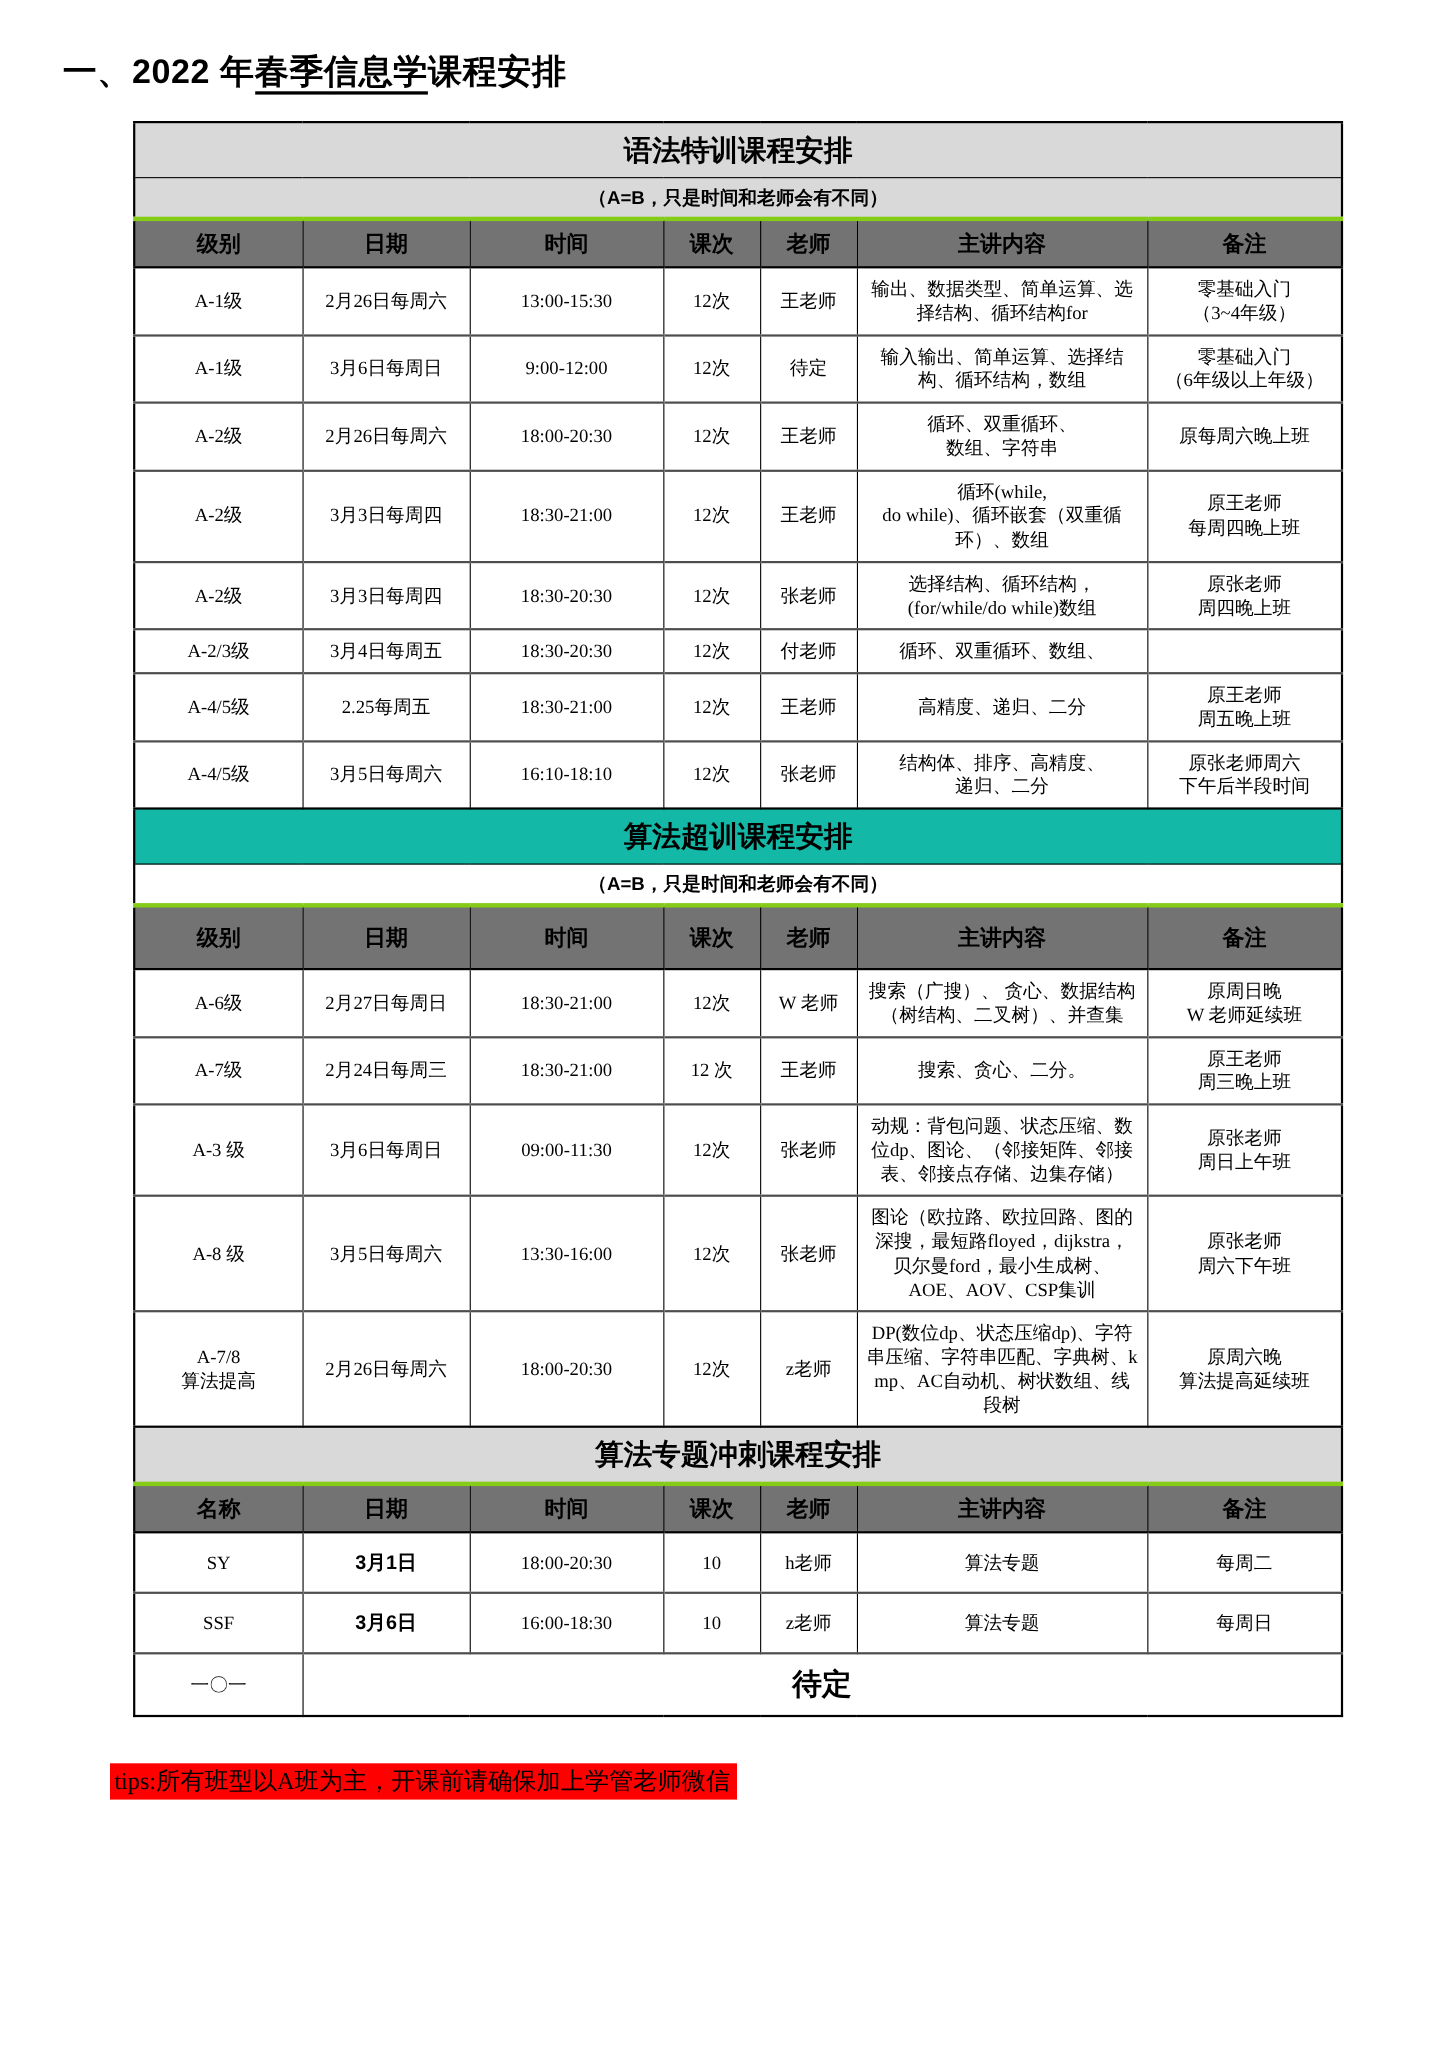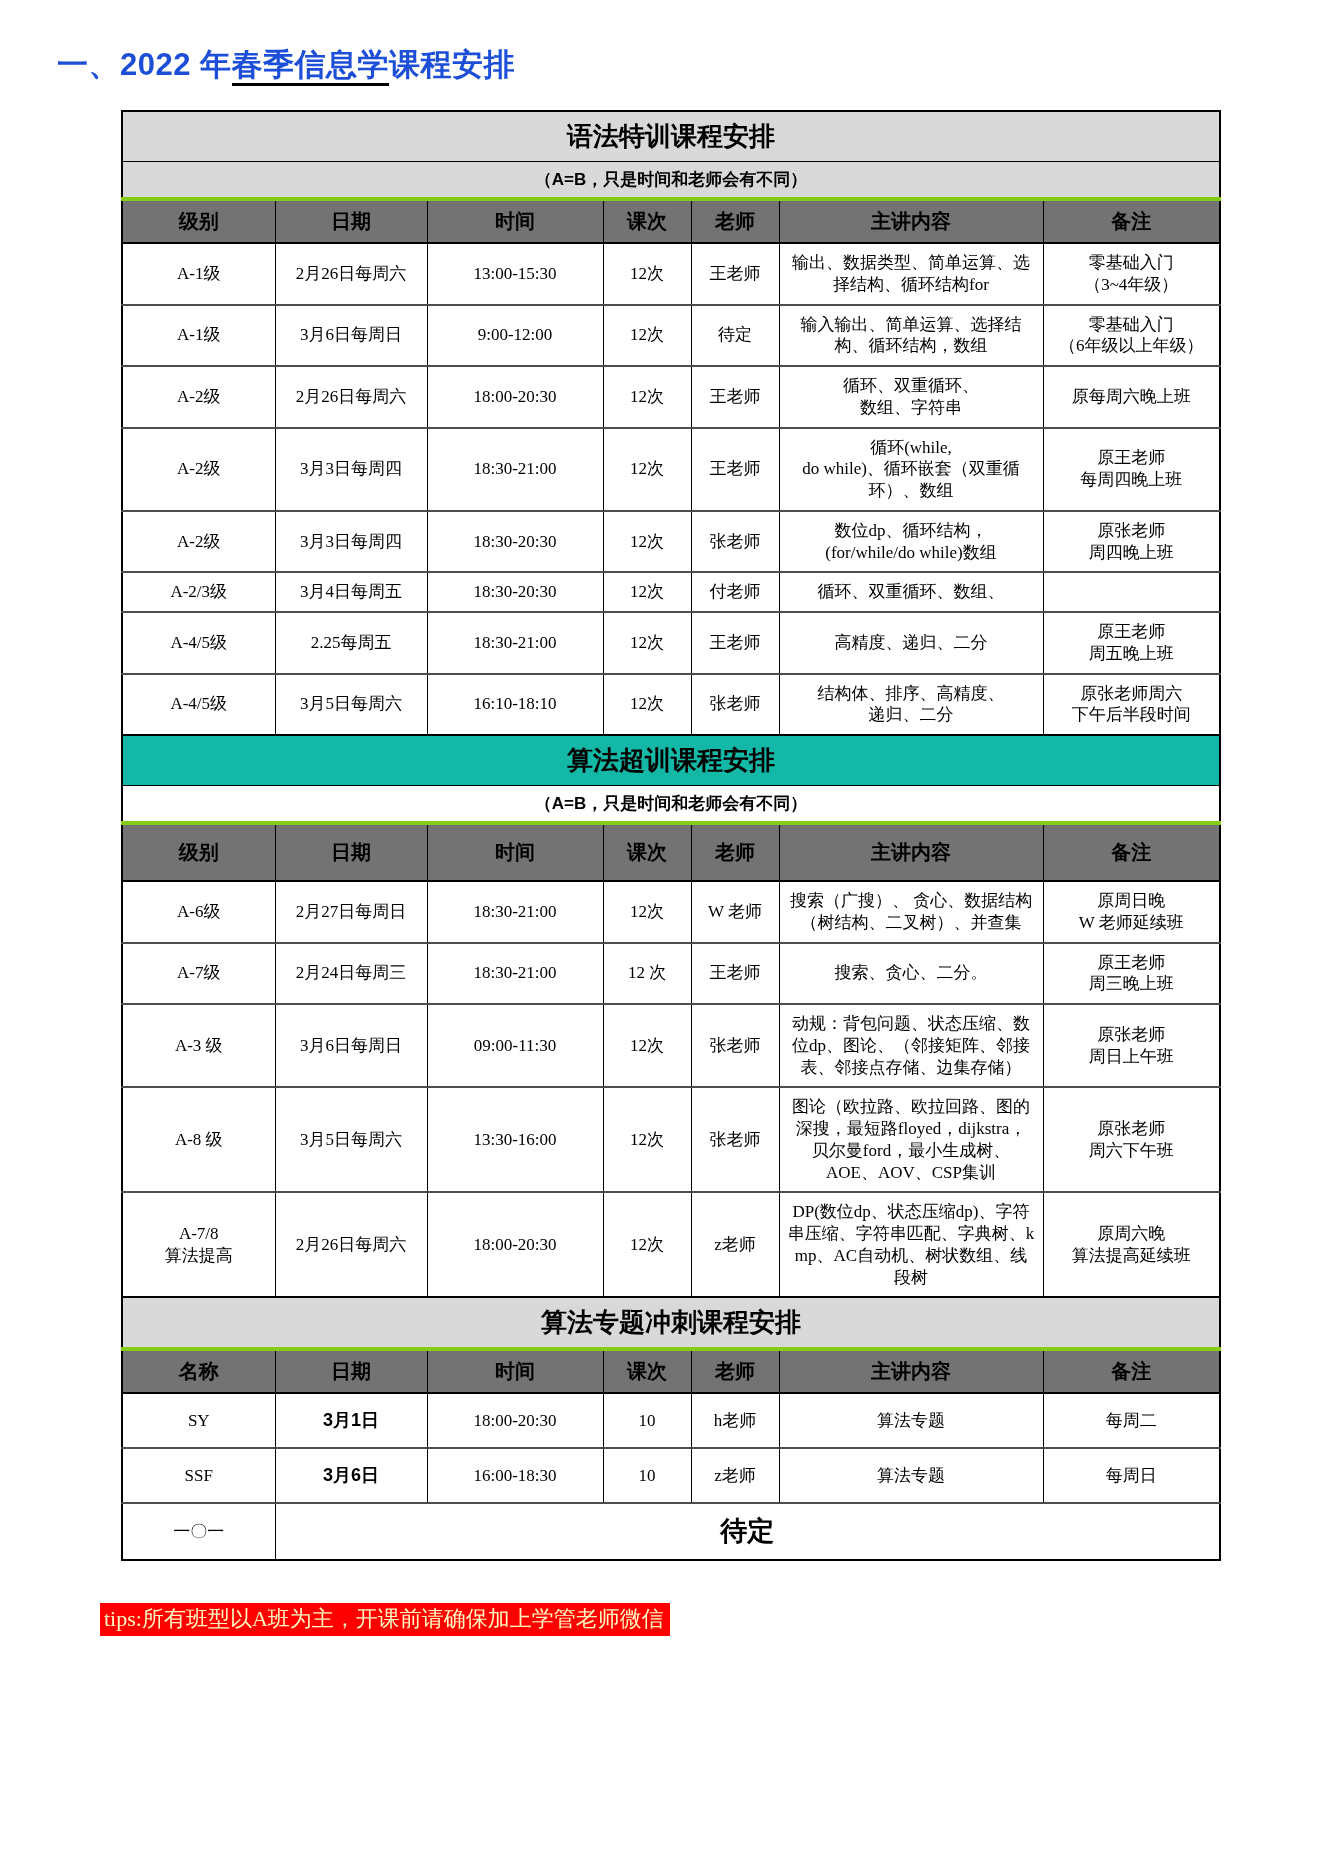--- a/index.html
+++ b/index.html
@@ -5,21 +5,21 @@
   html,body{margin:0;padding:0;}
   body{
     width:1323px; min-height:1871px; background:#ffffff; color:#000;
     font-family:"Liberation Serif","DejaVu Serif",serif;
     overflow:hidden;
   }
   .page-title{
     margin:44px 0 0 57px;
     font-family:"Liberation Sans","DejaVu Sans",sans-serif;
     font-weight:bold; font-size:31px; letter-spacing:0.5px;
-    color:#1d4ed8;
+    color:#000000;
   }
   .page-title .underlined{ border-bottom:3px solid #000; padding-bottom:1px; }
 
   table.course{
     border-collapse:collapse; table-layout:fixed;
     width:1098px; margin:24px 0 0 121px;
     border:2px solid #000;
     padding-left:48px;
   }
   td,th{
@@ -56,21 +56,21 @@
   .data-row td.bold{
     font-family:"Liberation Sans","DejaVu Sans",sans-serif;
     font-weight:bold; font-size:18px;
   }
   .data-row td.large{
     font-family:"Liberation Sans","DejaVu Sans",sans-serif;
     font-weight:bold; font-size:27px; padding:10px;
   }
   .tips{
     display:inline-block; margin:42px 0 0 100px;
-    background:#ff0000; color:#fef9c3;
+    background:#ff0000; color:#000000;
     font-size:22px; line-height:1.15; padding:3px 6px 5px 4px;
     font-family:"Liberation Serif","DejaVu Serif",serif;
   }
 </style>
 </head>
 <body>
 
 
 
 <div class="page-title">
@@ -143,21 +143,21 @@
 do while)、循环嵌套（双重循环）、数组</td>
         <td>原王老师
 每周四晚上班</td>
       </tr>
       <tr class="data-row">
         <td>A-2级</td>
         <td>3月3日每周四</td>
         <td>18:30-20:30</td>
         <td>12次</td>
         <td>张老师</td>
-        <td>数位dp、循环结构，
+        <td>选择结构、循环结构，
 (for/while/do while)数组</td>
         <td>原张老师
 周四晚上班</td>
       </tr>
       <tr class="data-row">
         <td>A-2/3级</td>
         <td>3月4日每周五</td>
         <td>18:30-20:30</td>
         <td>12次</td>
         <td>付老师</td>

